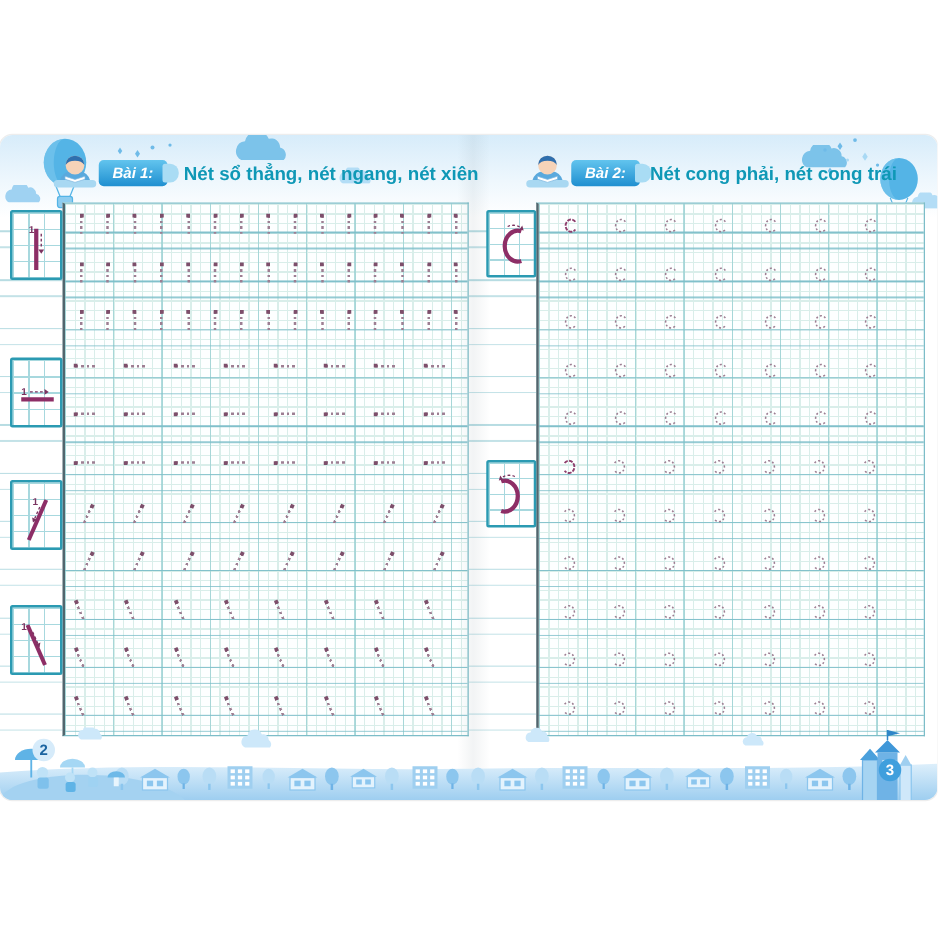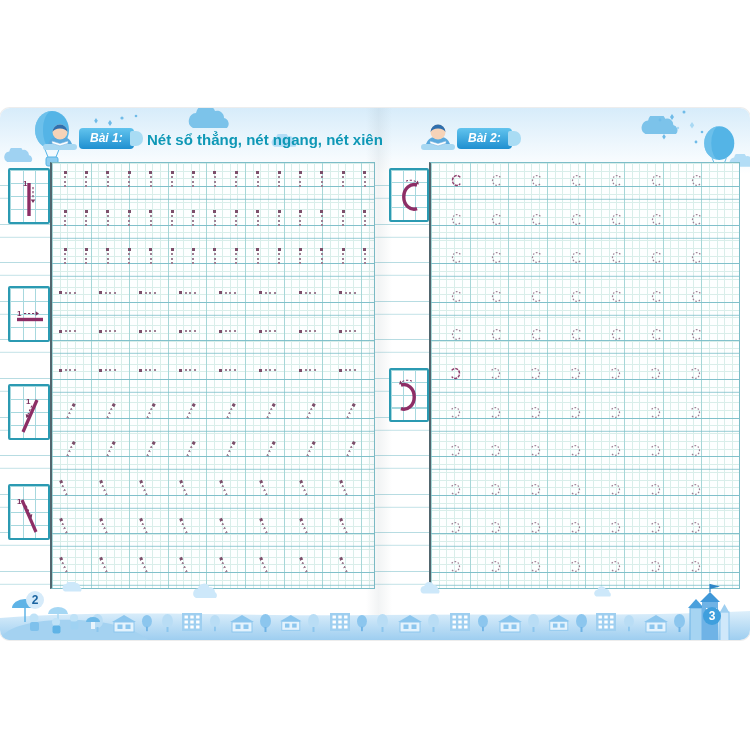--- a/index.html
+++ b/index.html
@@ -131,20 +131,21 @@
   <span class="lesson-title" style="left:147px;top:23px">Nét sổ thẳng, nét ngang, nét xiên</span>
 
   <svg class="decor" style="left:420px;top:14px" width="36" height="30" viewBox="0 0 36 30">
     <rect x="1" y="22" width="34" height="6" rx="3" fill="#a8d8f2"></rect>
     <path d="M6 22 q2 -6 8 -7 l8 0 q6 1 8 7 z" fill="#5aa9dd"></path>
     <circle cx="18" cy="10" r="7.5" fill="#f6d3b8"></circle>
     <path d="M10.5 10 a7.5 7.5 0 0 1 15 0 q-2 -3.5 -7.5 -3.5 q-5.5 0 -7.5 3.5 z" fill="#2f6fae"></path>
     <path d="M10 19 l8 2.5 8 -2.5 0 2.4 -8 2.5 -8 -2.5 z" fill="#fff" stroke="#7fb8e0" stroke-width=".6"></path>
   </svg>
   <span class="badge" style="left:457px;top:20px">Bài 2:</span>
+  <span class="lesson-title" style="left:520px;top:23px">Nét cong phải, nét cong trái</span>
 
   <div id="margin-left" class="marginlines"></div>
   <div id="margin-right" class="marginlines"></div>
   <div id="sheet-left" class="sheet">
         <div class="g-bar" style="left: 12px; top: 9px;"></div>
         <div class="g-bar" style="left: 33.4px; top: 9px;"></div>
         <div class="g-bar" style="left: 54.8px; top: 9px;"></div>
         <div class="g-bar" style="left: 76.2px; top: 9px;"></div>
         <div class="g-bar" style="left: 97.6px; top: 9px;"></div>
         <div class="g-bar" style="left: 119px; top: 9px;"></div>

